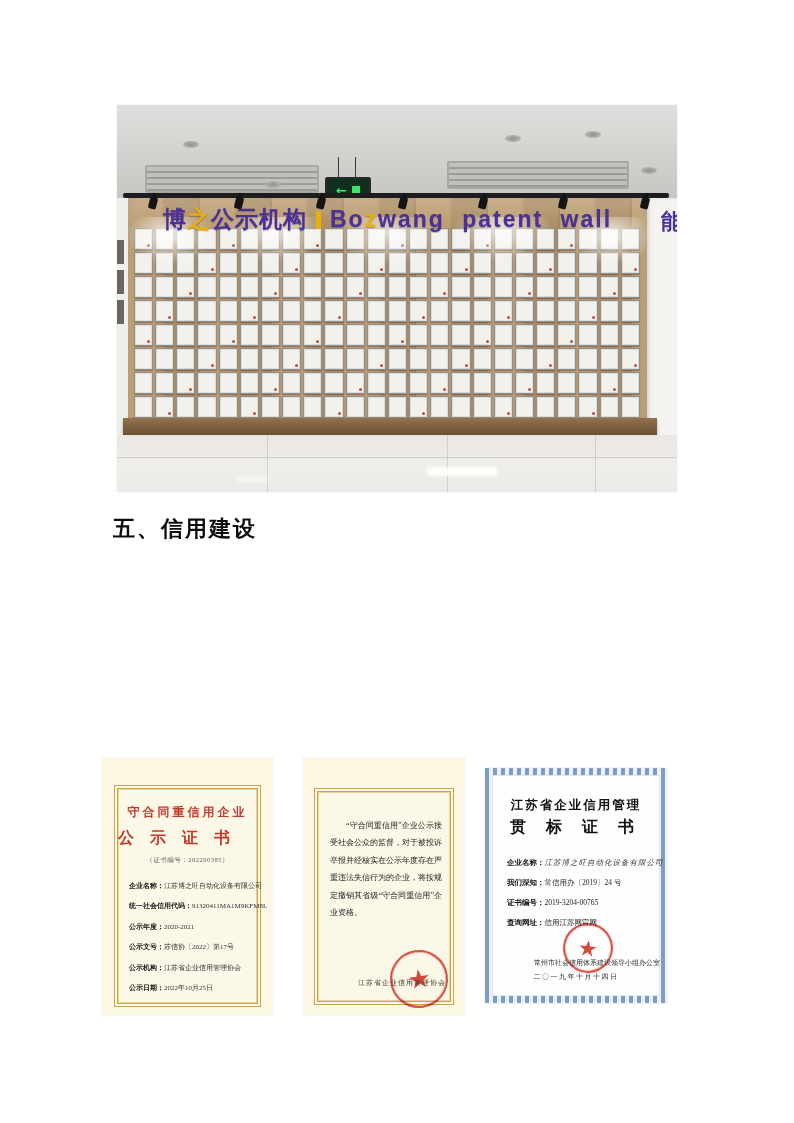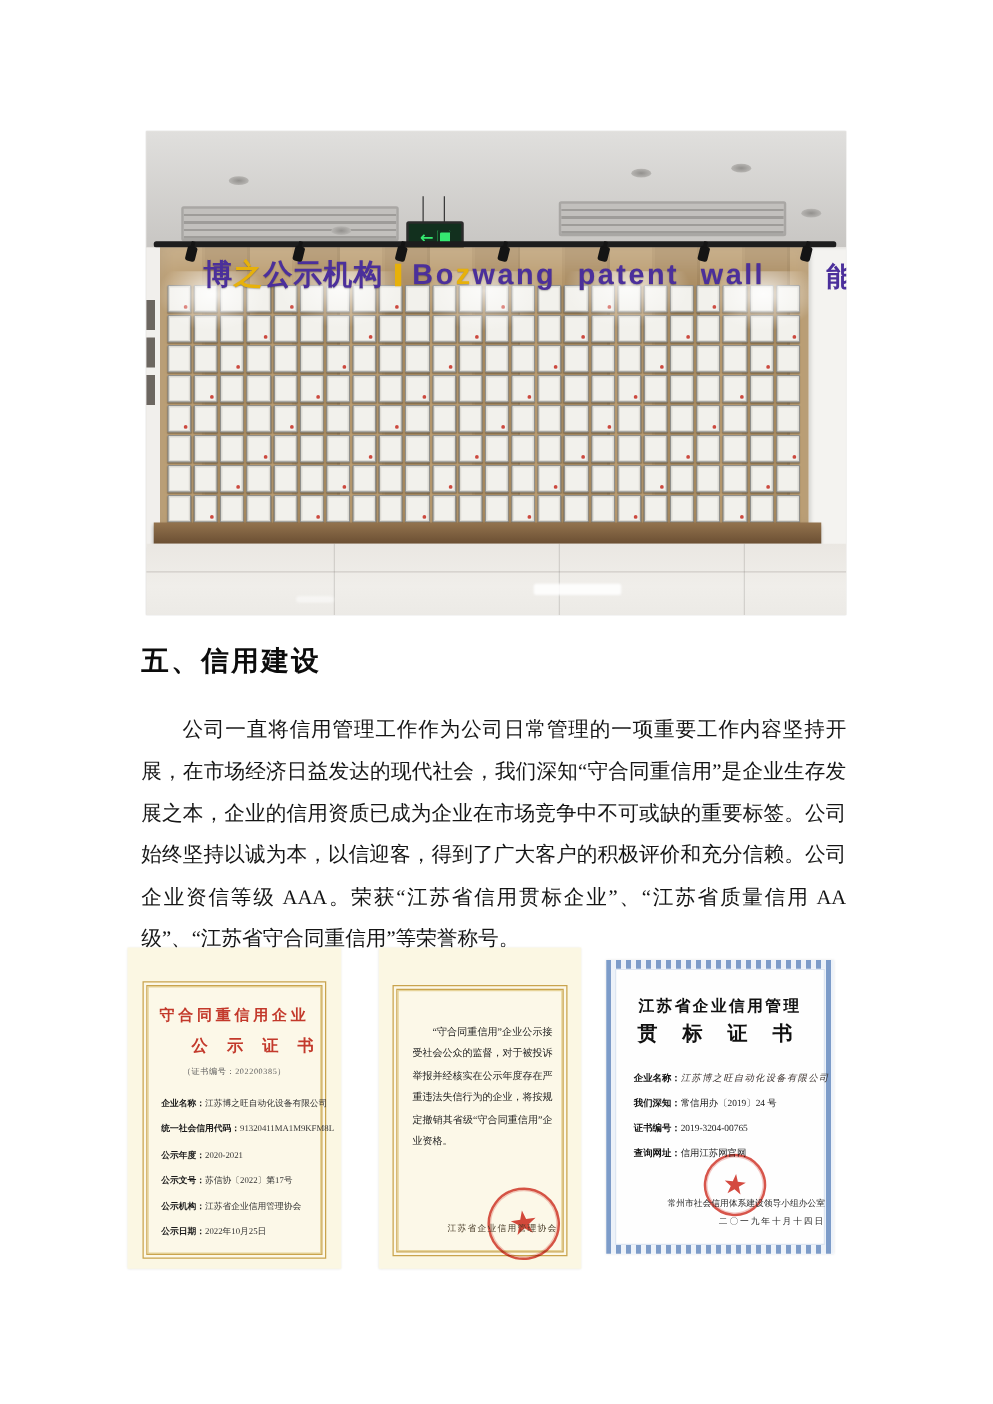--- a/index.html
+++ b/index.html
@@ -64,21 +64,21 @@
 
   
   .cert-cream{position:absolute;background:#fbf7e3;box-shadow:0 0 2px rgba(0,0,0,.10);}
   #cert1{left:102px;top:758px;width:171px;height:257px;}
   #cert2{left:303px;top:758px;width:162px;height:257px;}
   .gold-page{position:absolute;border:4px double #c9a44d;background:#fcf8e8;
              box-shadow:inset 0 0 0 1px #e6d398;}
   #cert1 .gold-page{left:12px;right:12px;top:27px;bottom:8px;}
   #cert2 .gold-page{left:11px;right:11px;top:30px;bottom:10px;}
   .c1-title1{margin-top:15px;text-align:center;color:#c3392b;font-weight:bold;font-size:12px;letter-spacing:3px;}
-  .c1-title2{margin-top:7px;text-align:right;color:#c3392b;font-weight:bold;font-size:13px;letter-spacing:6px;}
+  .c1-title2{margin-top:7px;text-align:left;color:#c3392b;font-weight:bold;font-size:16px;letter-spacing:6px;}
   .c1-no{margin-top:7px;text-align:center;color:#5d5d5d;font-size:6.5px;letter-spacing:.5px;}
   .c1-fields{margin:11px 6px 0 11px;}
   .c1-row{font-size:7px;line-height:20.4px;white-space:nowrap;color:#333;}
   .c1-row b{color:#191919;}
   .c2-body{margin:25px 8px 0 12px;font-size:8px;line-height:17.4px;text-align:justify;text-indent:2em;color:#222;}
   .seal{position:absolute;border:2px solid rgba(206,42,30,.8);border-radius:50%;
         display:flex;align-items:center;justify-content:center;mix-blend-mode:multiply;
         box-shadow:inset 0 0 0 1px rgba(206,42,30,.25);}
   .seal .star{color:rgba(206,42,30,.85);font-family:"DejaVu Sans",sans-serif;}
   #cert2 .seal{left:72px;top:158px;width:54px;height:54px;transform:rotate(-8deg);}
@@ -91,21 +91,21 @@
   .c3-inner{position:absolute;inset:7px;background:#fefefe;box-shadow:inset 0 0 0 1px #dde6f2;}
   .c3-title1{margin-top:22px;text-align:center;font-weight:bold;font-size:12.5px;letter-spacing:2px;color:#101010;}
   .c3-title2{margin-top:3px;text-align:center;font-weight:bold;font-size:16px;letter-spacing:8px;color:#101010;}
   .c3-fields{margin:15px 0 0 15px;}
   .c3-row{font-size:7.5px;line-height:20px;white-space:nowrap;color:#222;}
   .c3-row b{color:#111;}
   .c3-row .script{font-style:italic;color:#3e3430;letter-spacing:1px;}
   #cert3 .seal{left:71px;top:148px;width:46px;height:46px;transform:rotate(6deg);}
   #cert3 .seal .star{font-size:22px;}
   .c3-issuer{position:absolute;left:0;top:183px;width:100%;text-align:right;font-size:7px;color:#2a2a2a;}
-  .c3-date{position:absolute;left:0;top:197px;width:100%;text-align:right;font-size:7px;color:#2a2a2a;letter-spacing:1.5px;}
+  .c3-date{position:absolute;left:0;top:197px;width:100%;text-align:center;font-size:7px;color:#2a2a2a;letter-spacing:1.5px;}
 </style>
 </head>
 <body>
 
 <div class="page">
 
   <div class="photo">
     <div class="ceiling"></div>
     <div class="vent" style="left:28px;top:60px;width:170px;"></div>
     <div class="vent" style="left:330px;top:56px;width:178px;"></div>
@@ -817,21 +817,20 @@
   <div class="spot" style="left: 32px;"></div>
       <div class="spot" style="left: 118px;"></div>
       <div class="spot" style="left: 200px;"></div>
       <div class="spot" style="left: 282px;"></div>
       <div class="spot" style="left: 362px;"></div>
       <div class="spot" style="left: 442px;"></div>
       <div class="spot" style="left: 524px;"></div>
     </div>
 
   <div class="heading">五、信用建设</div>
-  <div class="para">公司一直将信用管理工作作为公司日常管理的一项重要工作内容坚持开展，在市场经济日益发达的现代社会，我们深知“守合同重信用”是企业生存发展之本，企业的信用资质已成为企业在市场竞争中不可或缺的重要标签。公司始终坚持以诚为本，以信迎客，得到了广大客户的积极评价和充分信赖。公司企业资信等级 AAA。荣获“江苏省信用贯标企业”、“江苏省质量信用 AA 级”、“江苏省守合同重信用”等荣誉称号。</div>
 
   <div class="cert-cream" id="cert1">
     <div class="gold-page">
       <div class="c1-title1">守合同重信用企业</div>
       <div class="c1-title2">公 示 证 书</div>
       <div class="c1-no">（证书编号：202200385）</div>
       <div class="c1-fields">
         <div class="c1-row"><b>企业名称：</b><span>江苏博之旺自动化设备有限公司</span></div>
         <div class="c1-row"><b>统一社会信用代码：</b><span>91320411MA1M9KFM8L</span></div>
         <div class="c1-row"><b>公示年度：</b><span>2020-2021</span></div>

